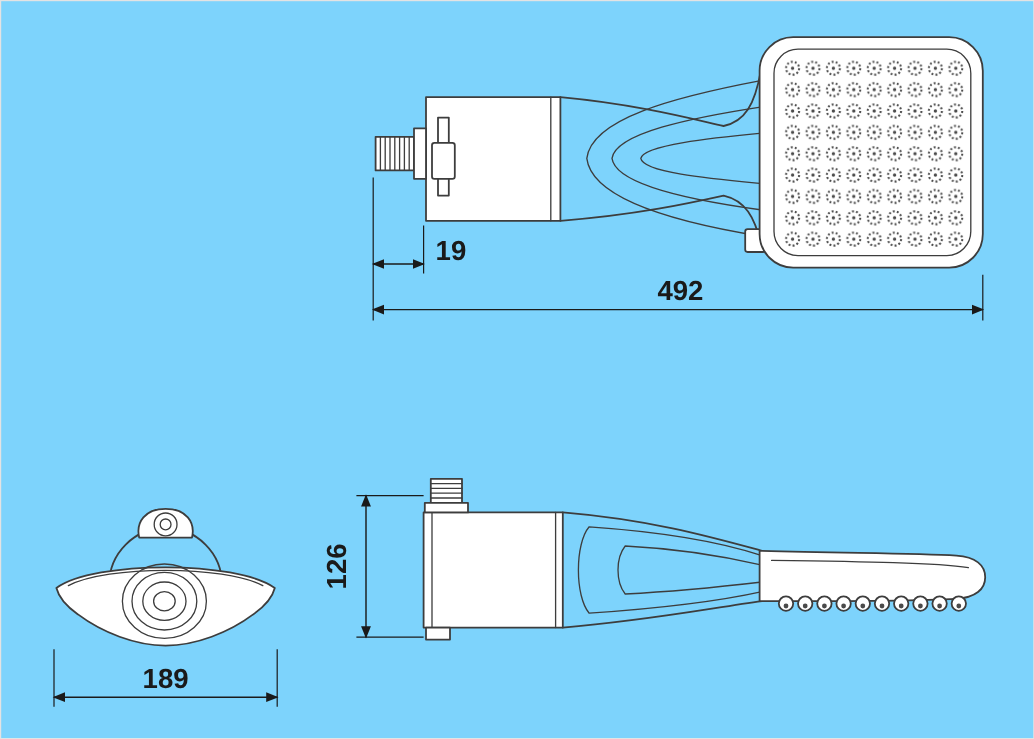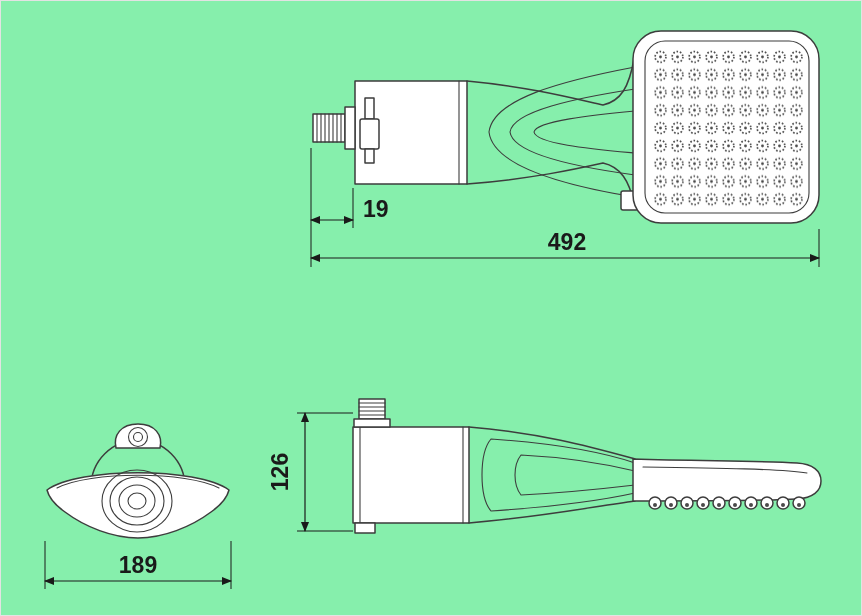--- a/index.html
+++ b/index.html
@@ -1,17 +1,17 @@
 <!DOCTYPE html>
 <html><head>
 <meta charset="utf-8">
 <style>
   html,body{margin:0;padding:0;background:#fff;}
   .page{
-    position:relative;width:862px;height:616px;background:#86efac;
+    position:relative;width:862px;height:616px;background:#7dd3fc;
     border:1px solid #e3e3e3;box-sizing:border-box;
     font-family:"Liberation Sans", sans-serif;
   }
   svg{display:block;}
   .outline{fill:none;stroke:#3d3d3d;stroke-width:1.5;stroke-linejoin:round;stroke-linecap:round;}
   .outline2{fill:none;stroke:#3d3d3d;stroke-width:1.1;stroke-linejoin:round;stroke-linecap:round;}
   .solidwhite{fill:#ffffff;stroke:#3d3d3d;stroke-width:1.5;stroke-linejoin:round;}
   .dimline{fill:none;stroke:#1a1a1a;stroke-width:1.2;}
   .extline{fill:none;stroke:#1a1a1a;stroke-width:1;}
   .dimtext{font:700 23px "Liberation Sans", sans-serif;fill:#1a1a1a;}

